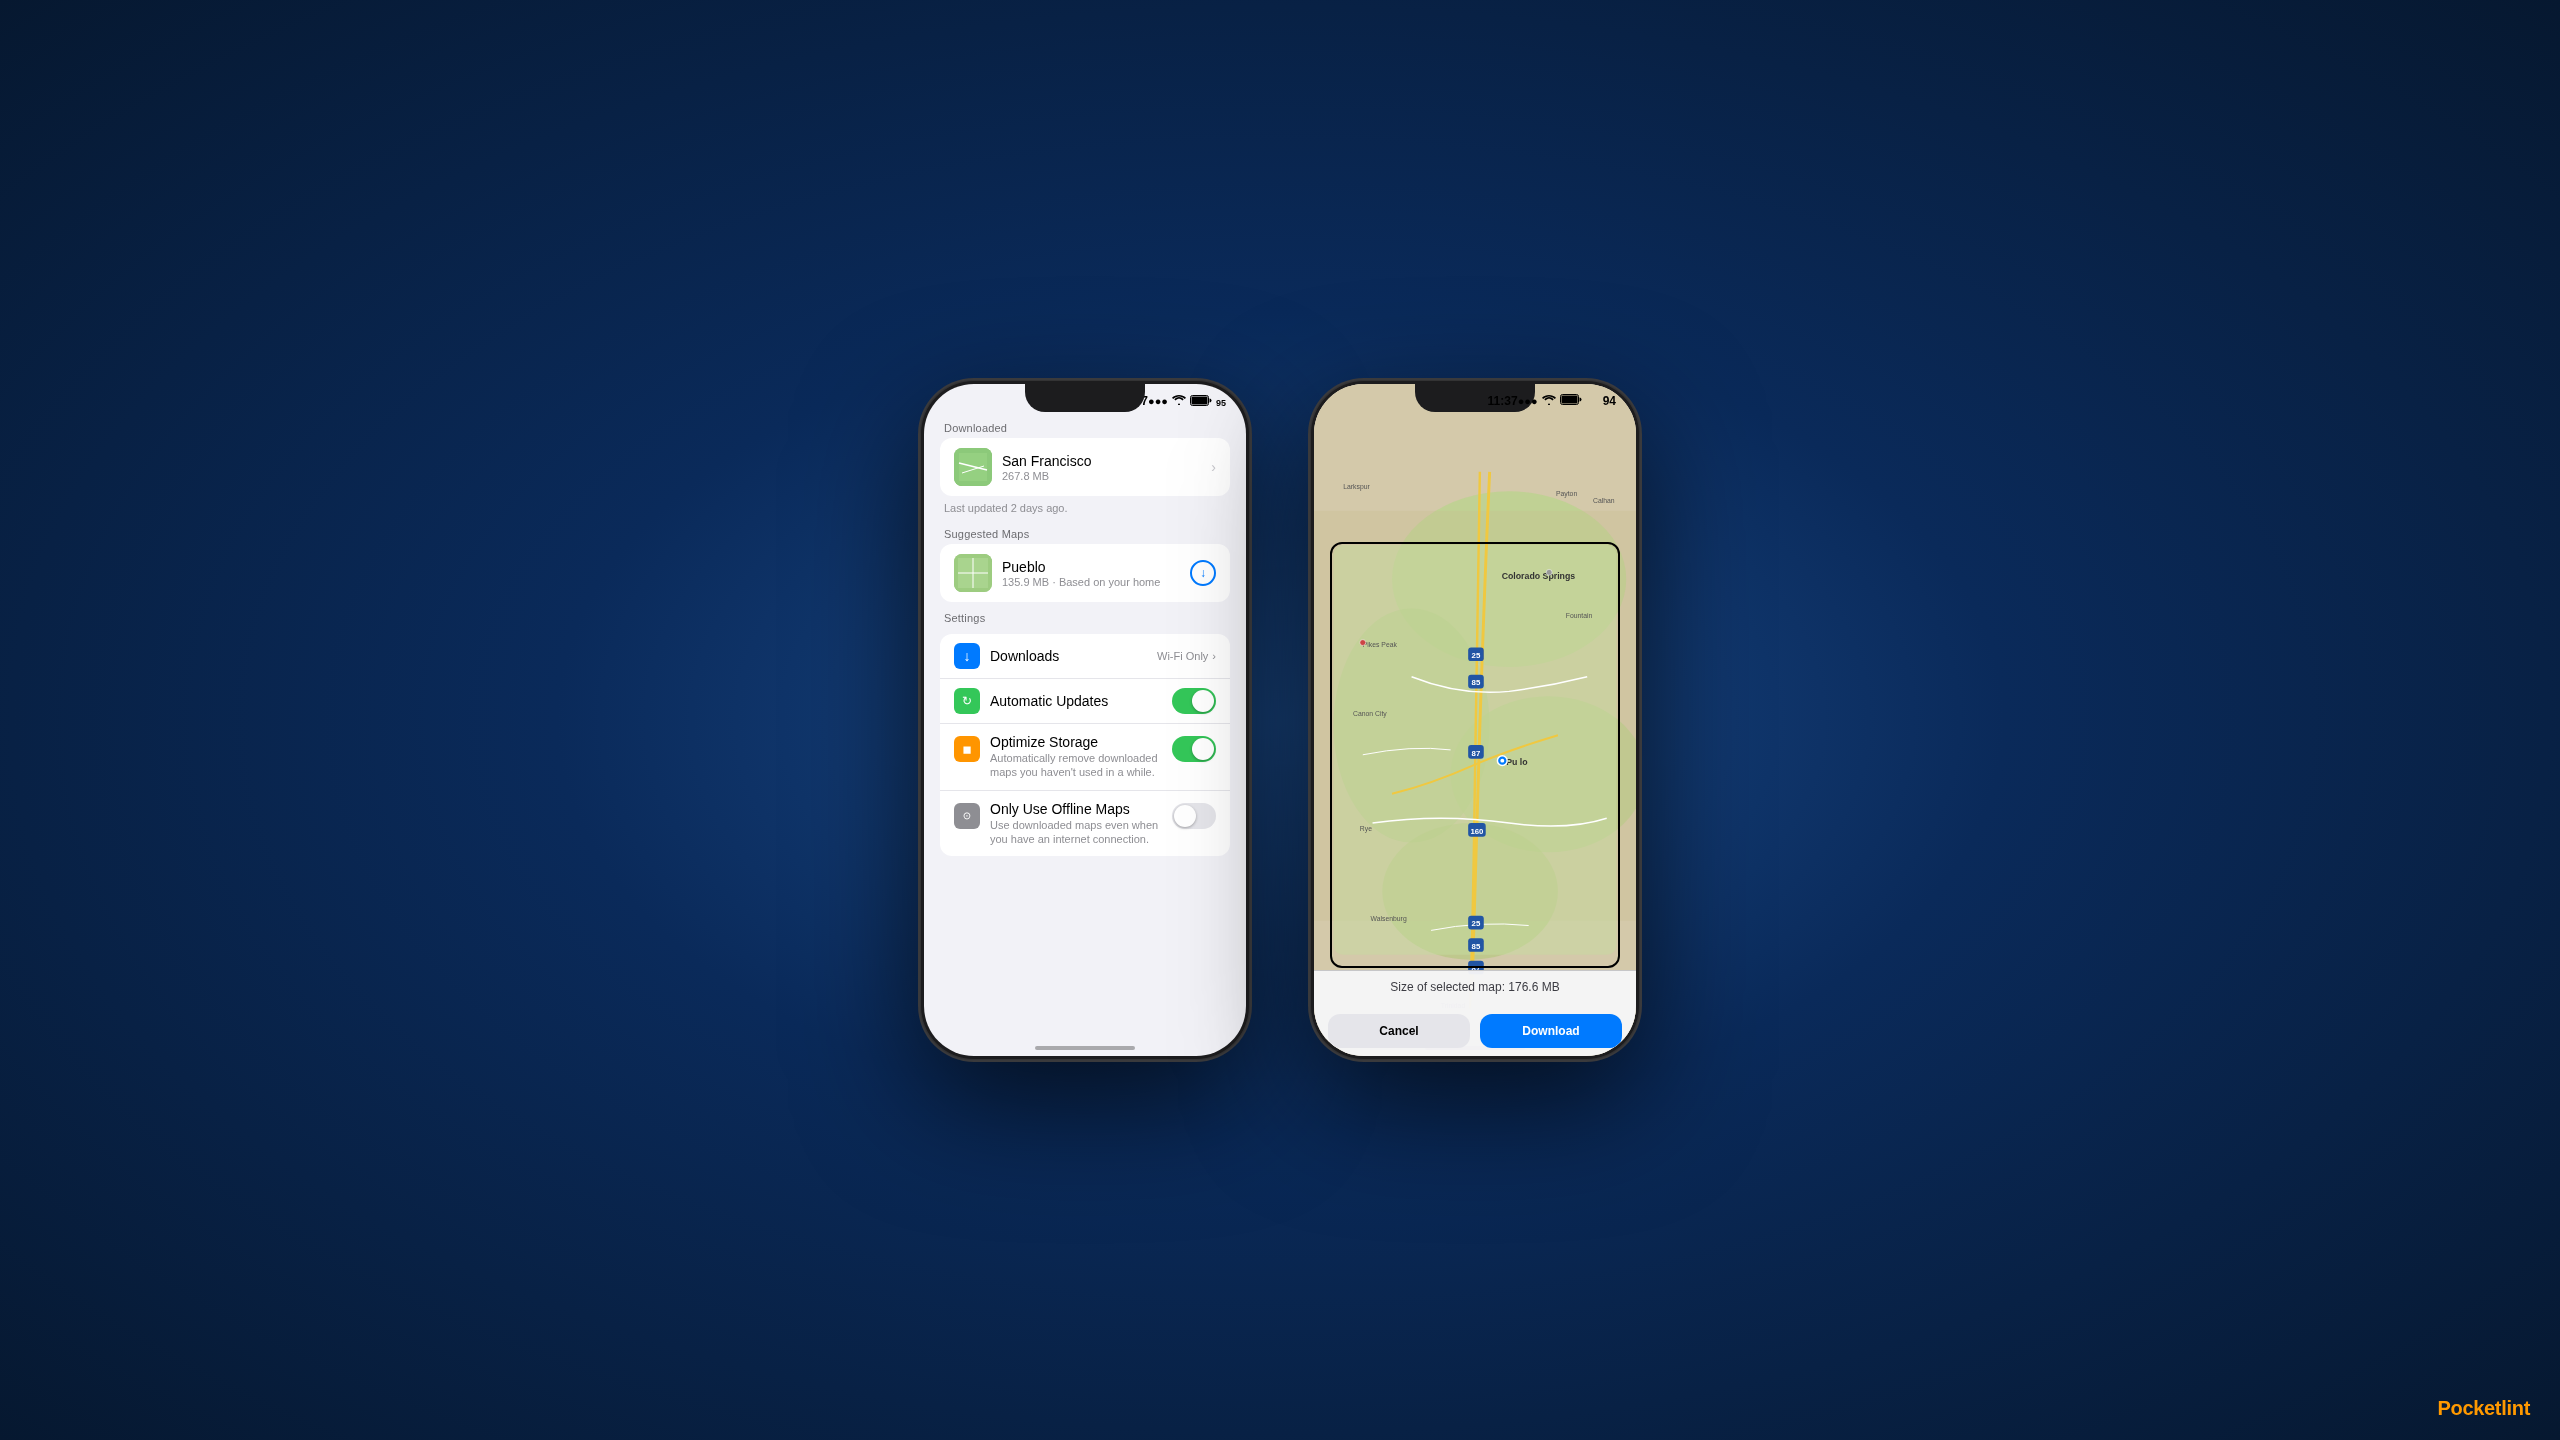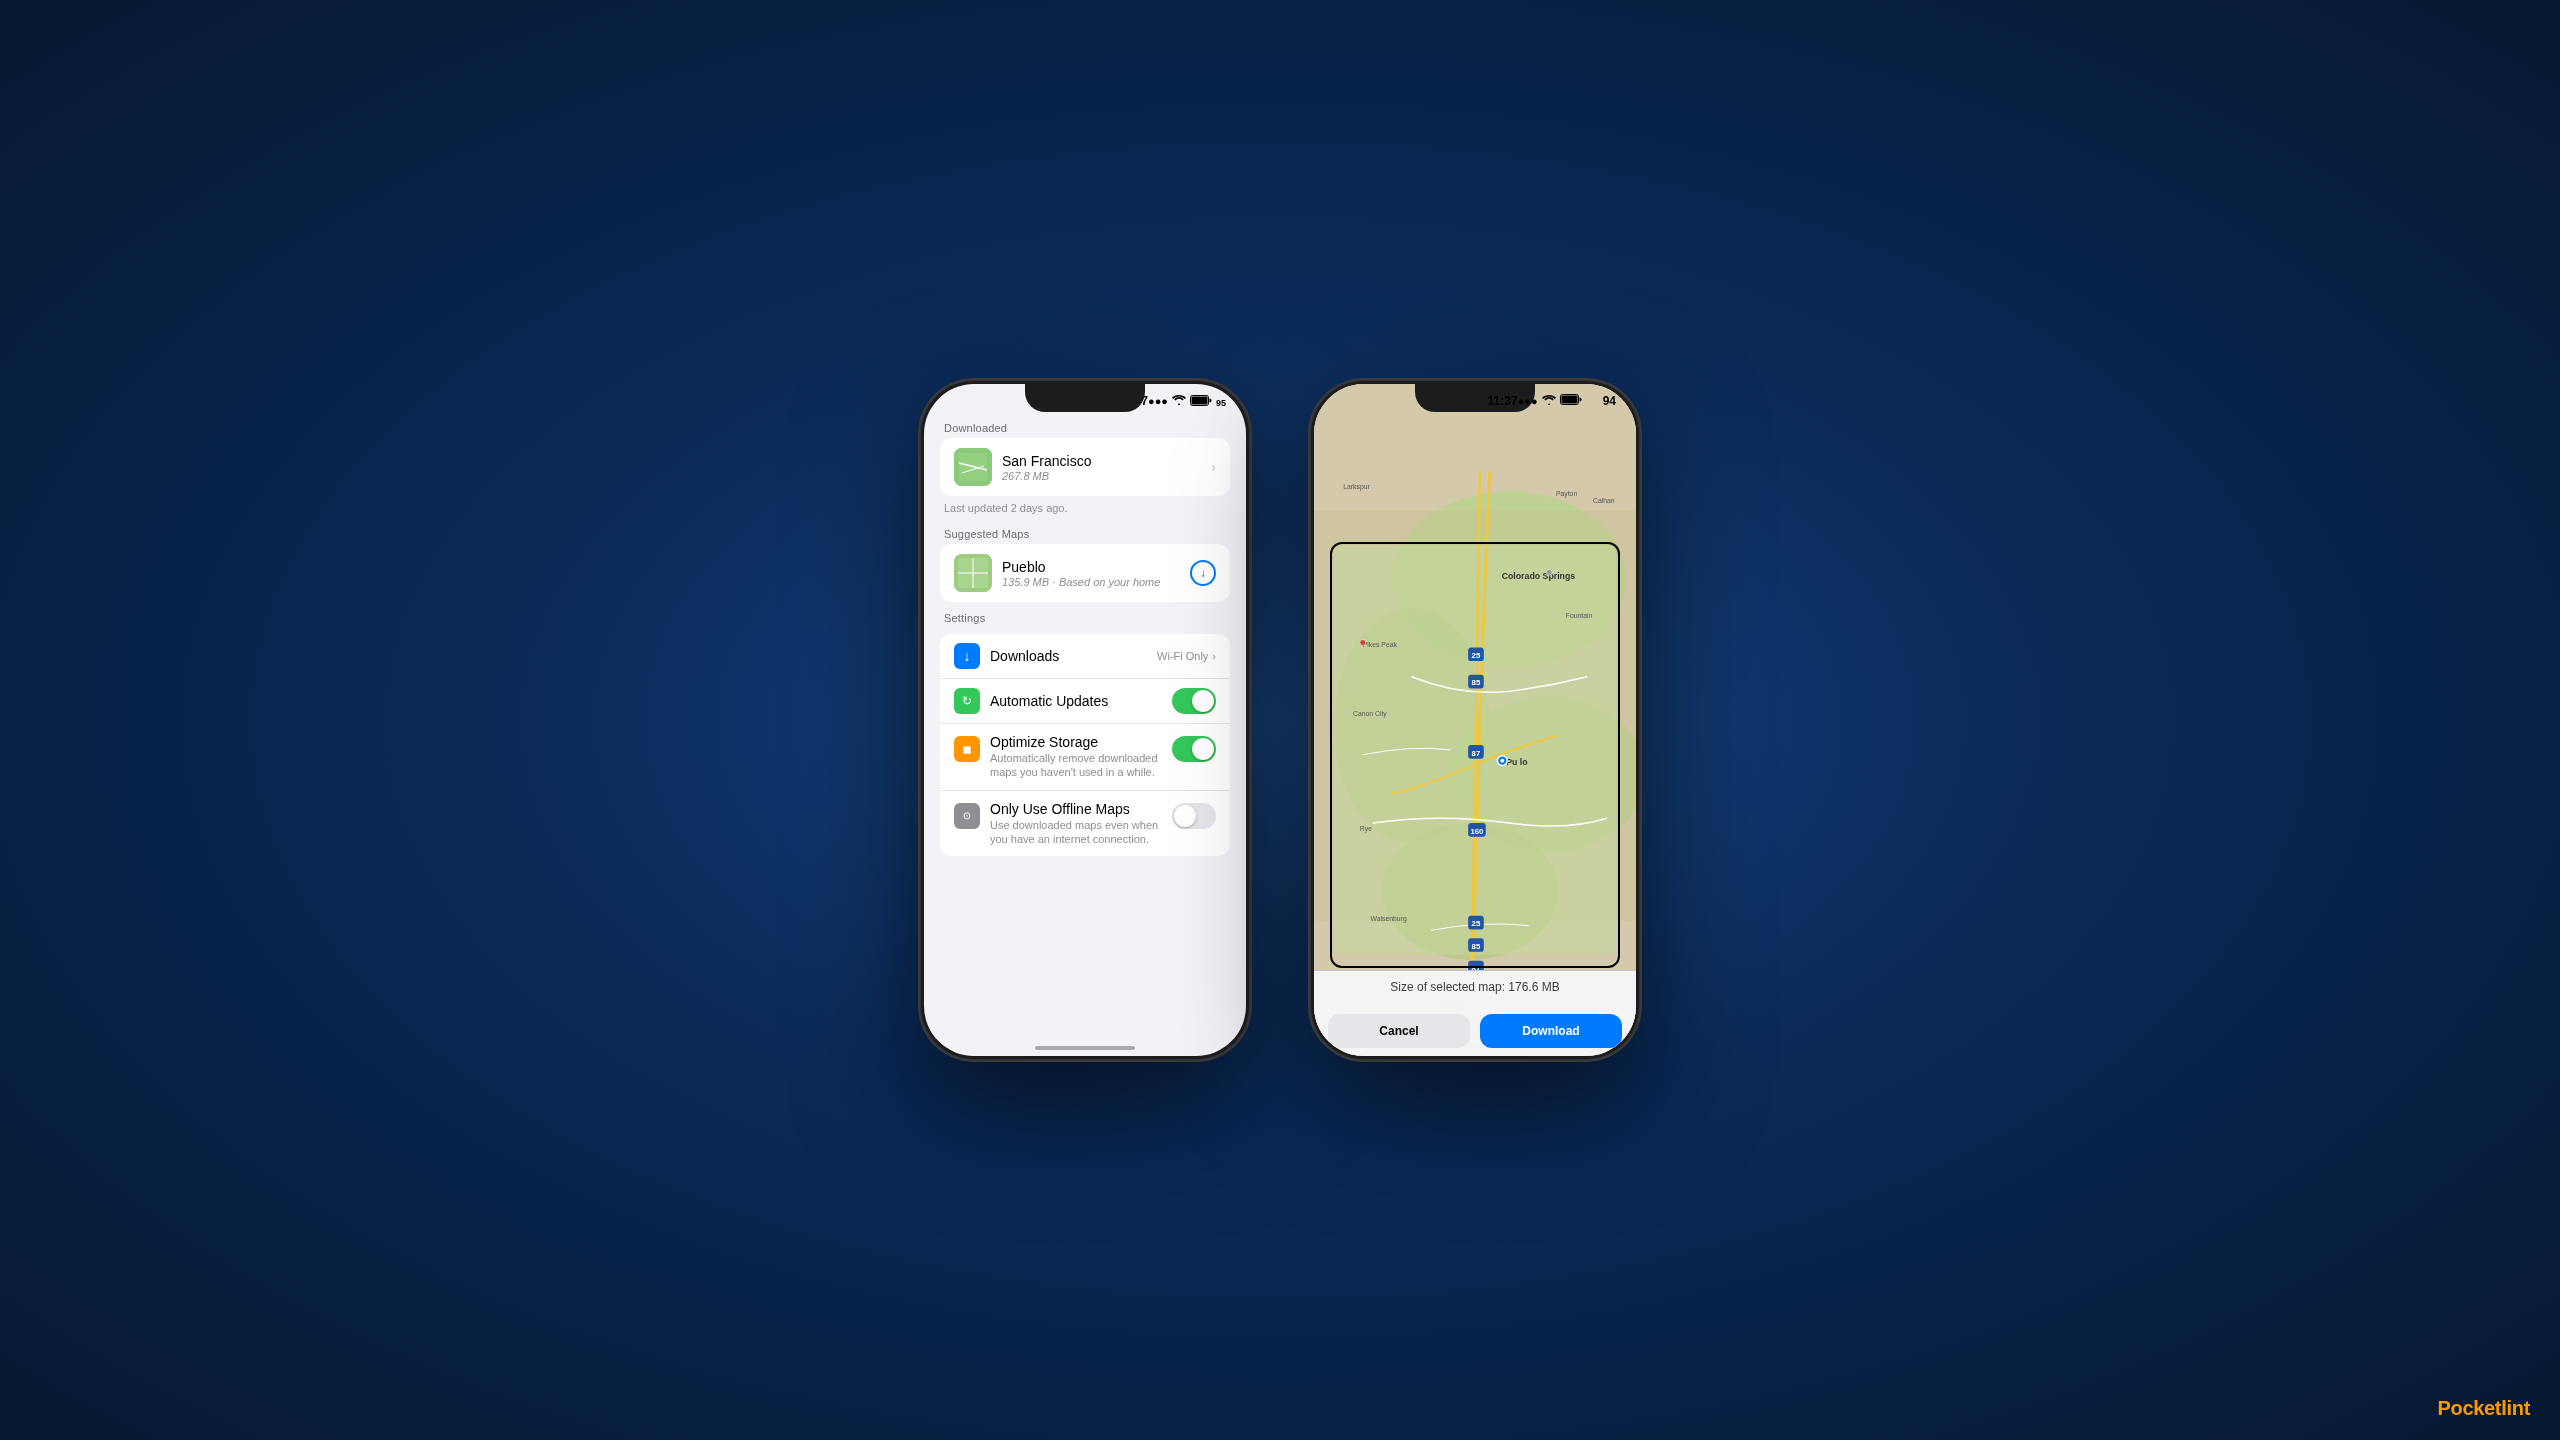--- a/index.html
+++ b/index.html
@@ -125,21 +125,21 @@
     .map-thumb-sf {
       background: linear-gradient(135deg, #8cc97a 30%, #6ab04c 60%, #b8d89a 100%);
       position: relative;
     }
     .map-thumb-pueblo {
       background: linear-gradient(135deg, #9dcc80 30%, #7ab55e 60%, #c2dfa8 100%);
     }
 
     .item-info { flex: 1; }
     .item-name { font-size: 14px; font-weight: 500; color: #000; }
-    .item-sub { font-size: 11px; color: #8e8e93; margin-top: 1px; font-style: italic; }
+    .item-sub { font-size: 11px; color: #8e8e93; margin-top: 1px; }
 
     .chevron-icon { color: #c7c7cc; font-size: 14px; }
     .download-icon {
       width: 26px; height: 26px;
       border: 2px solid #007aff;
       border-radius: 50%;
       display: flex; align-items: center; justify-content: center;
       color: #007aff;
       font-size: 12px;
     }

